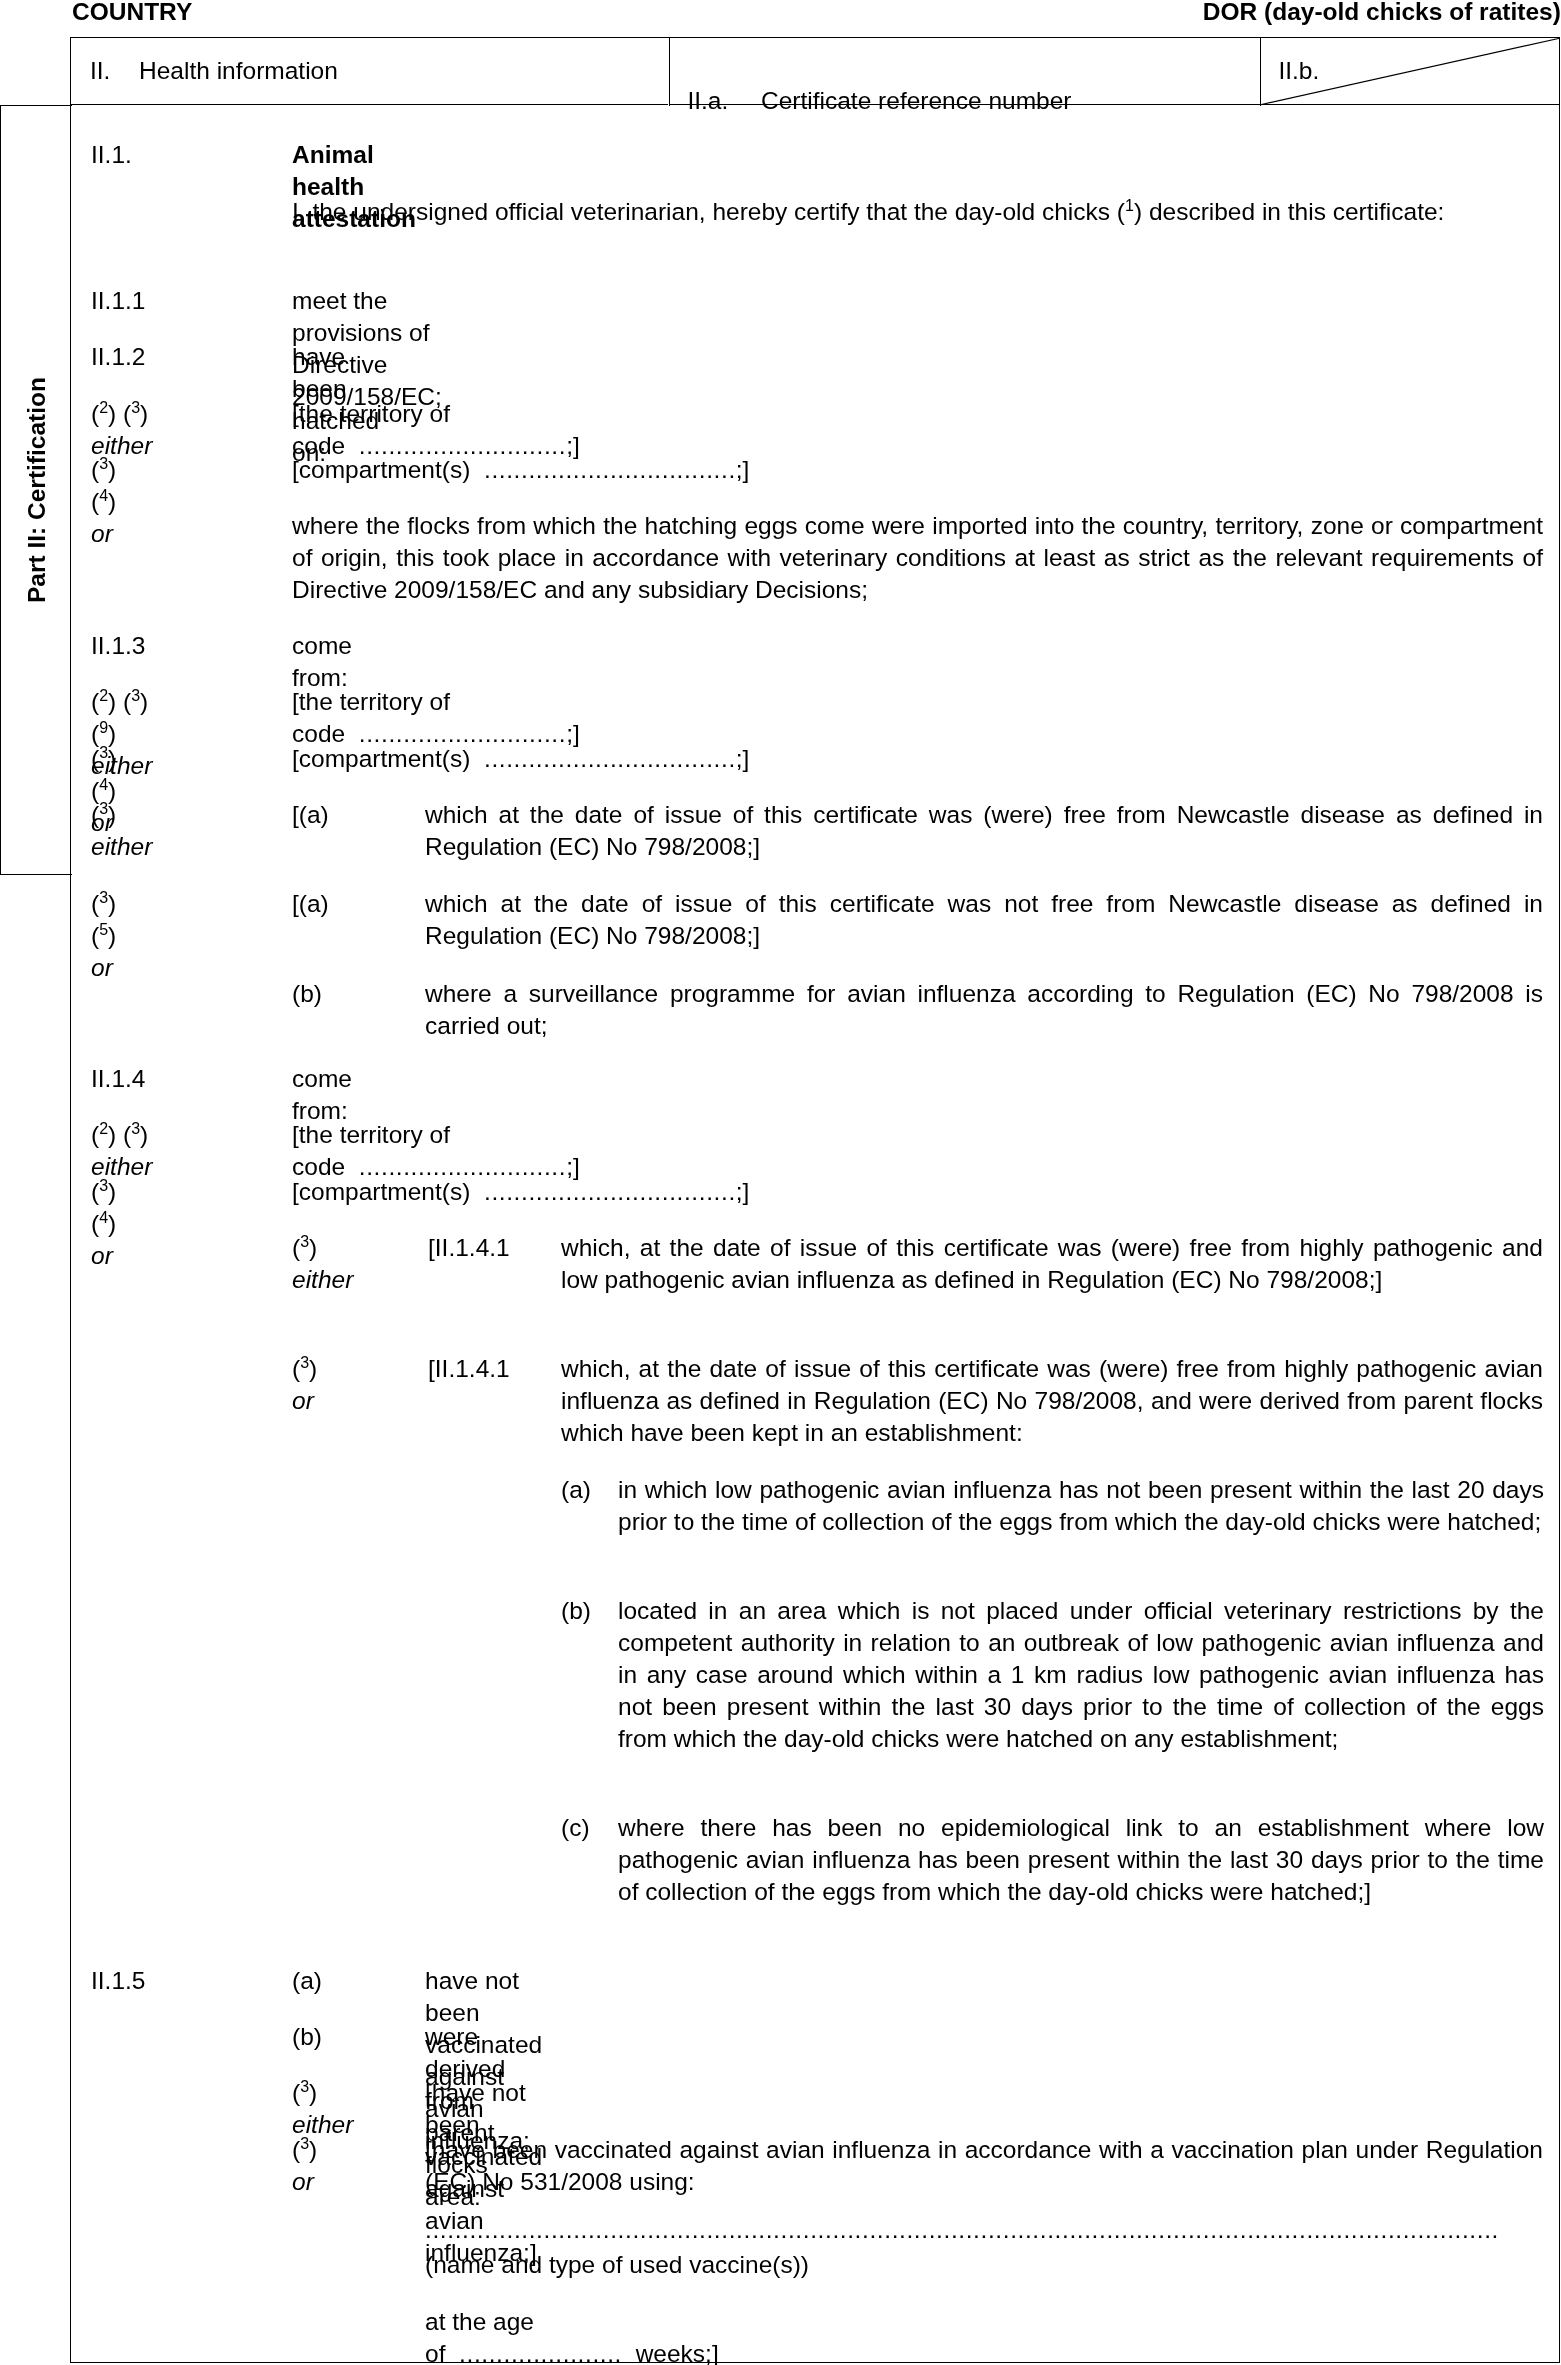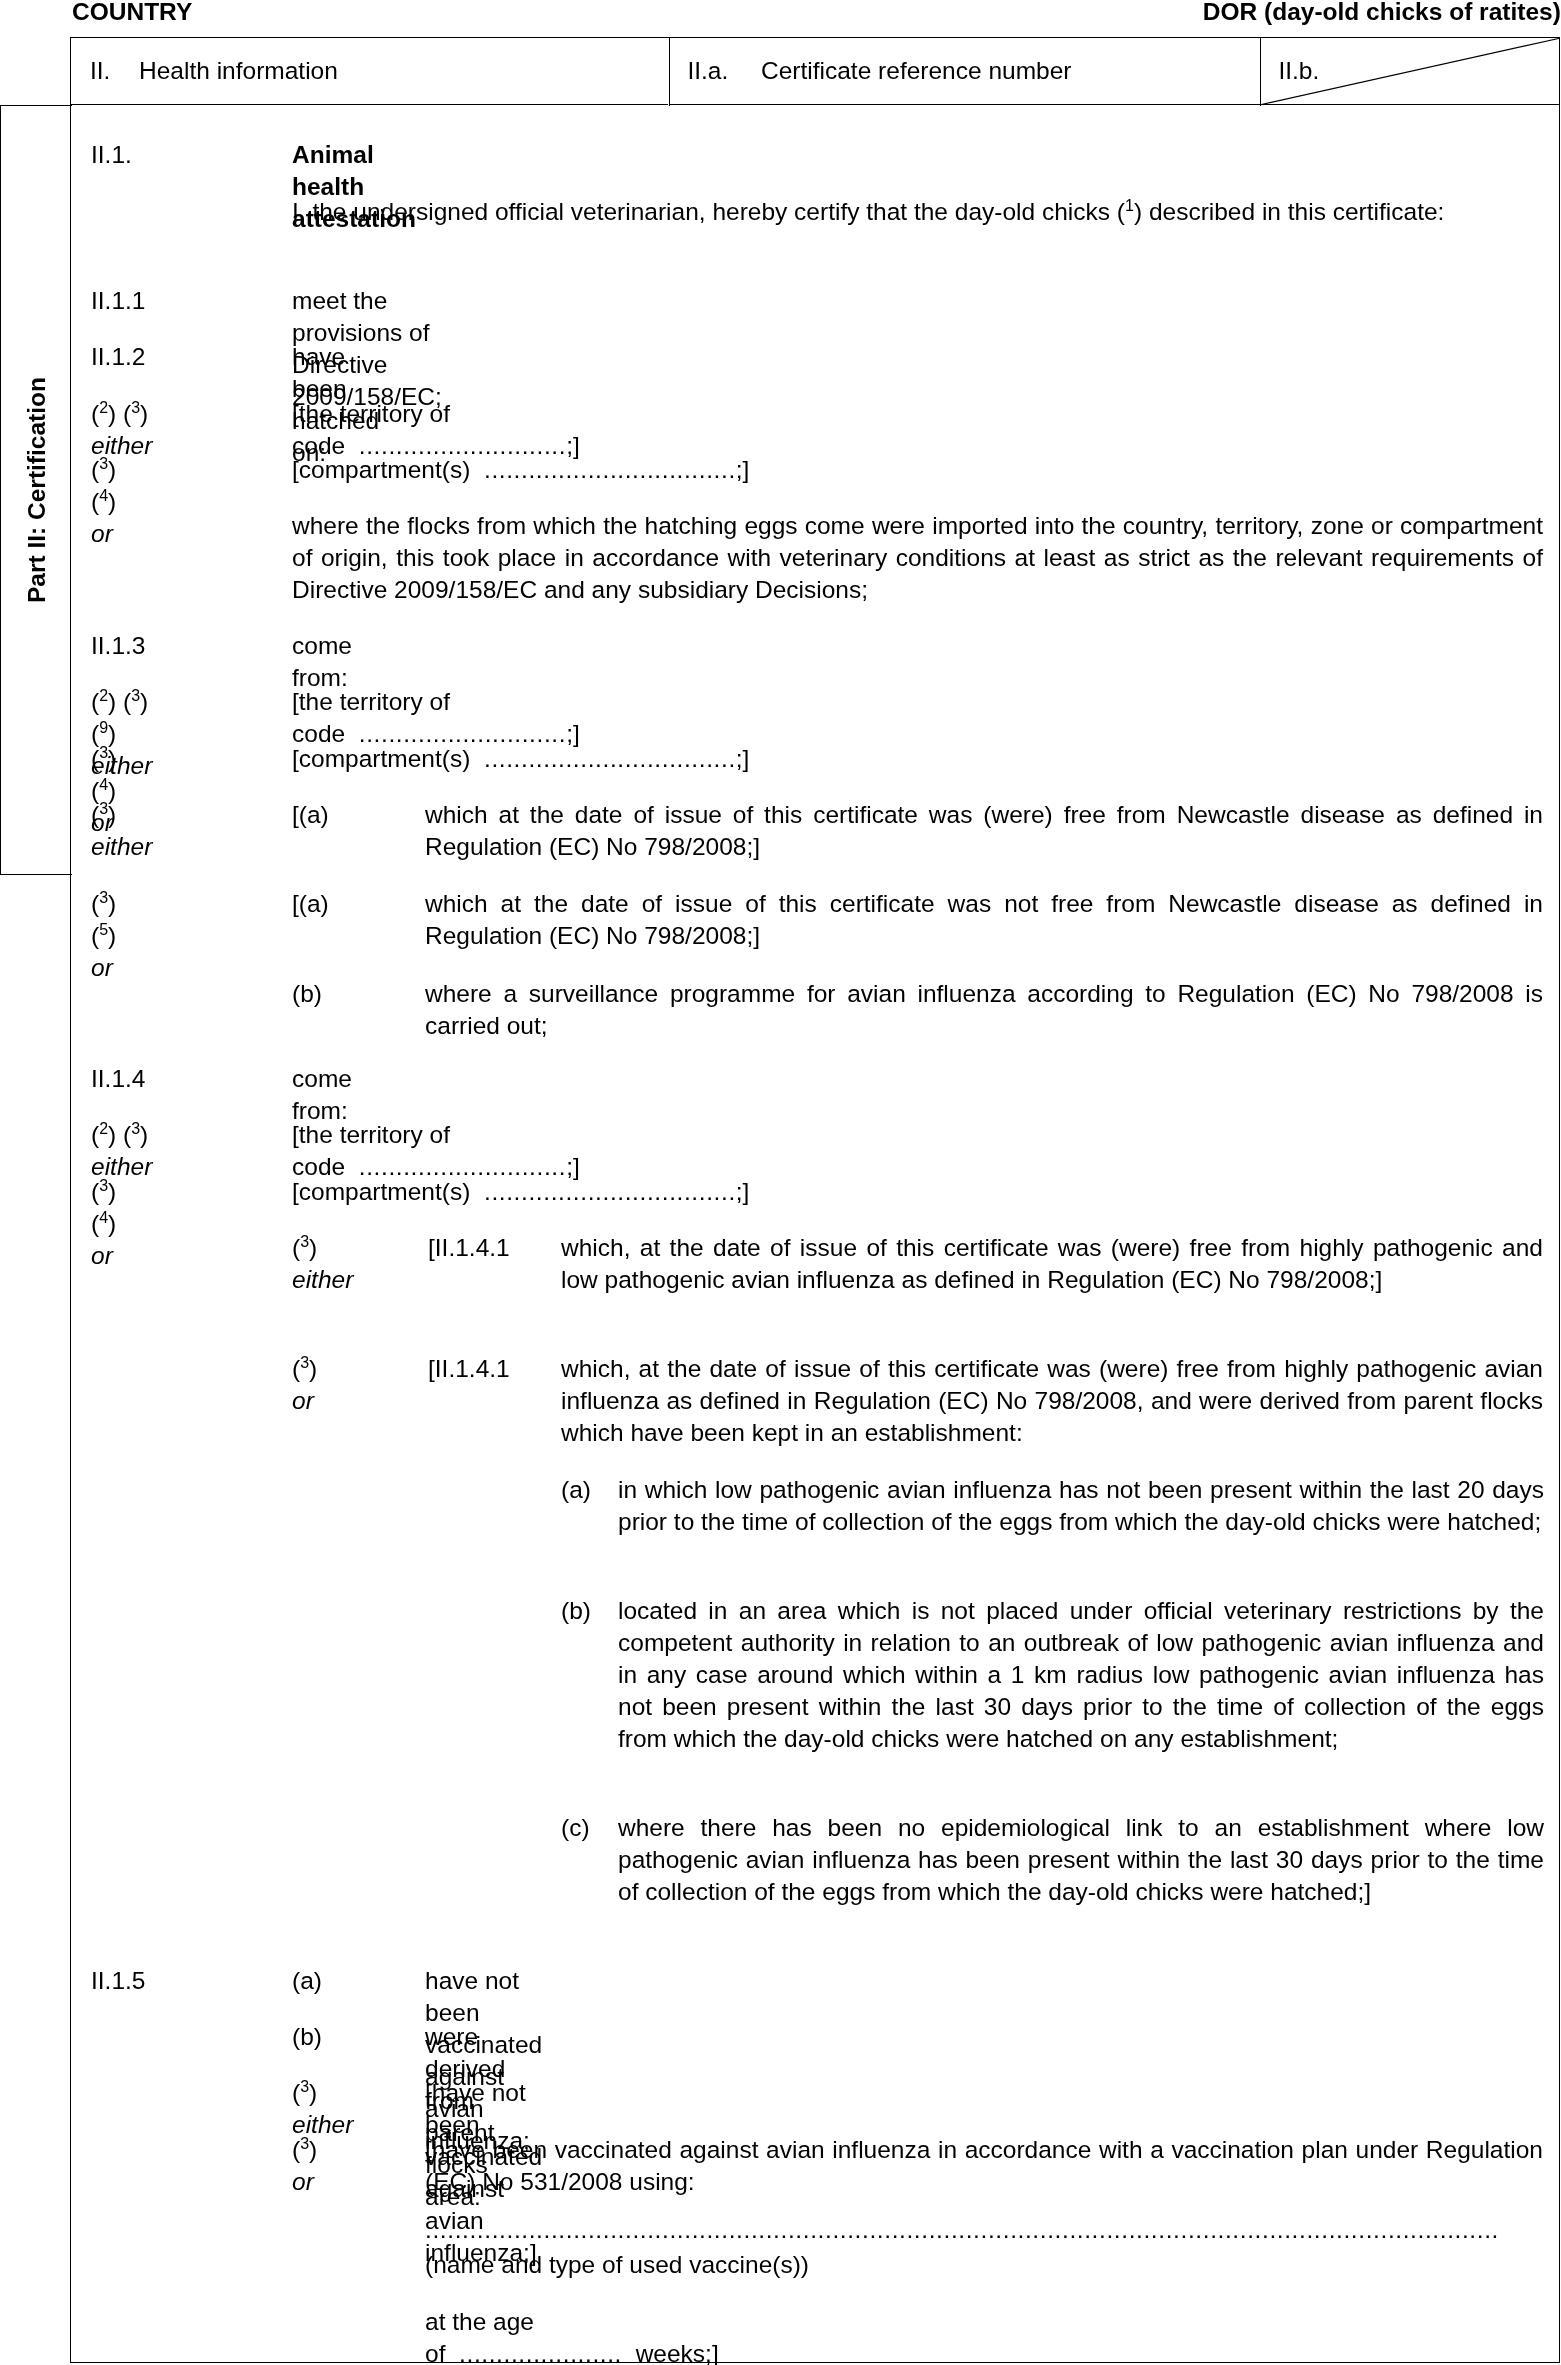--- a/index.html
+++ b/index.html
@@ -53,21 +53,21 @@
 <div class="frame"></div>
 <div class="hdr-bottom-left"></div>
 <div class="hdr-bottom-right"></div>
 <div class="hdr-div1"></div>
 <div class="hdr-div2"></div>
 
 <div class="hdr-cell" style="left:70px;width:598px;">
   <span class="lbl" style="left:20px;">II.</span>
   <span class="lbl" style="left:69px;">Health information</span>
 </div>
-<div class="hdr-cell" style="left:669px;width:592px;">
+<div class="hdr-cell" style="left:669px;width:592px;margin-top:30px;">
   <span class="lbl" style="left:18.4px;">II.a.</span>
   <span class="lbl" style="left:92px;">Certificate reference number</span>
 </div>
 <div class="hdr-cell" style="left:1260px;width:334px;">
   <span class="lbl" style="left:18.4px;">II.b.</span>
   <svg class="abs" style="left:0;top:0;" width="300" height="69" viewBox="0 0 490 113">
     <line x1="0" y1="111" x2="490" y2="2" stroke="#000" stroke-width="2"></line>
   </svg>
 </div>
 

